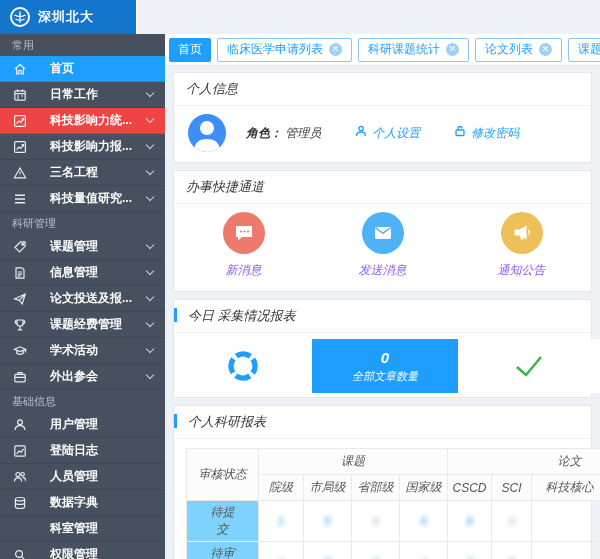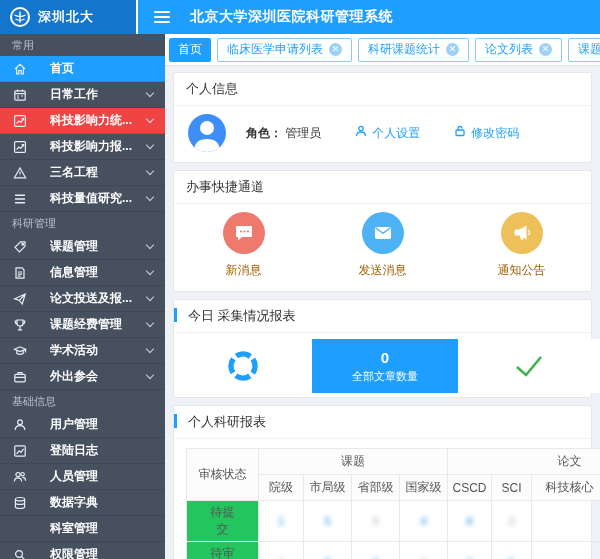--- a/index.html
+++ b/index.html
@@ -39,84 +39,76 @@
     display:flex; align-items:center; gap:6px; padding-left:4px; flex:none; }
   .tab { height:24px; display:flex; align-items:center; padding:0 9px; font-size:12px;
     border-radius:2px; cursor:pointer; white-space:nowrap; }
   .tab.active { background:#1e9fff; color:#fff; }
   .tab.plain { border:1px solid #8fc7f1; color:#1e9fff; background:#fff; gap:6px; }
   .tab-close { width:13px; height:13px; border-radius:50%; background:#9dd1f6; color:#fff;
     font-size:9px; line-height:13px; text-align:center; cursor:pointer; }
 
   .content { flex:1; padding:6px 8px; display:flex; flex-direction:column; gap:7px; overflow:hidden; }
 
-  .card { background:#fff; border:1px solid #e7e7e7; border-radius:2px; position:relative; }
+  .card { background:#fff; border:1px solid #e7e7e7; border-radius:2px; position:relative;font-style:italic; }
   .card-title { padding:7px 12px; font-size:13px; color:#333; border-bottom:1px solid #f1f1f1; }
   .card.accent .card-title { padding-left:14px; }
   .card.accent::before { content:""; position:absolute; left:0; top:8px; width:3px; height:14px; background:#1e9fff; }
 
   
   .profile-body { display:flex; align-items:center; padding:8px 14px 10px; }
   .avatar { width:38px; height:38px; border-radius:50%; background:#3e8ef7; overflow:hidden;
     display:flex; align-items:flex-end; justify-content:center; flex:none; }
   .role-text { font-size:12px; color:#333; margin-left:20px; }
   .plink { display:flex; align-items:flex-start; gap:5px; font-size:12px; color:#1e9fff;
     margin-left:34px; cursor:pointer; text-decoration:none; }
   .plink svg { stroke:#1e9fff; fill:none; stroke-width:1.3; }
 
   
   .quick-body { display:flex; padding:8px 0 12px; }
   .quick-item { flex:1; display:flex; flex-direction:column; align-items:center; cursor:pointer; }
   .quick-circle { width:42px; height:42px; border-radius:50%; display:flex;
     align-items:center; justify-content:center; }
-  .quick-label { margin-top:8px; font-size:12px; color:#a16207; }
+  .quick-label { margin-top:8px; font-size:12px; color:#8b5cf6; }
 
   
   .stat-strip { display:flex; width:calc(100% + 10px); height:54px; margin-top:6px; margin-bottom:4px; }
   .stat-cell { display:flex; align-items:center; justify-content:center; flex:none; background:#fff; }
   .stat-spin { width:138px; }
   .stat-blue { width:146px; background:#1e9fff; flex-direction:column; color:#fff; }
   .stat-blue .v { font-size:15px; font-weight:bold; }
   .stat-blue .l { font-size:11px; margin-top:3px; }
   .stat-check { width:142px; }
 
   
   .table-wrap { padding:9px 0 6px 12px; width:calc(100% + 10px); overflow:hidden; }
   table { border-collapse:collapse; table-layout:fixed; width:505px; font-size:12px; }
   th,td { border:1px solid #e9e9e9; text-align:center; color:#555; font-weight:normal; }
   thead th { background:#fcfcfc; padding:4px 2px; white-space:nowrap; overflow:hidden; }
-  tbody th { padding:3px 18px; background:#22c55e; }
+  tbody th { padding:3px 18px; background:#7dd3fc; }
   td { padding:2px; }
   .blur-num { display:inline-block; filter:blur(2.5px); font-size:11px; min-width:12px; }
   .blur-blue { color:#5eb1f0; font-weight:bold; }
   .blur-gray { color:#a9aeb4; }
 </style>
 </head>
 <body>
 
 <div class="topbar">
   <div class="logo-area">
     <span class="logo-badge">
       <svg viewBox="0 0 20 20" width="20" height="20">
         <circle cx="10" cy="10" r="10" fill="#ffffff"></circle>
         <circle cx="10" cy="10" r="8" fill="#1376cc"></circle>
         <rect x="9.3" y="4.5" width="1.4" height="11" fill="#fff"></rect>
         <path d="M4.5 8 Q10 11 15.5 8" stroke="#fff" stroke-width="1.2" fill="none"></path>
         <path d="M5.5 12 Q10 14.5 14.5 12" stroke="#fff" stroke-width="1.2" fill="none"></path>
       </svg>
     </span>
     <span class="logo-text">深圳北大</span>
-  </div>
-  <div class="topbar-main">
-    <span class="hamburger">
-        <i></i>
-        <i></i>
-        <i></i>
-      </span>
-    <span class="app-title">北京大学深圳医院科研管理系统</span>
   </div>
 </div>
 
 <div class="shell">
   <aside class="sidebar" id="sidebar">
       <div class="side-section-label">常用</div>
       <div class="side-item active">
         <span class="side-icon">
           <svg width="14" height="14" viewBox="0 0 14 14">
             <path d="M2 7 L7 2.3 L12 7 M3.6 6 V11.8 H5.8 V8.5 H8.2 V11.8 H10.4 V6"></path>

